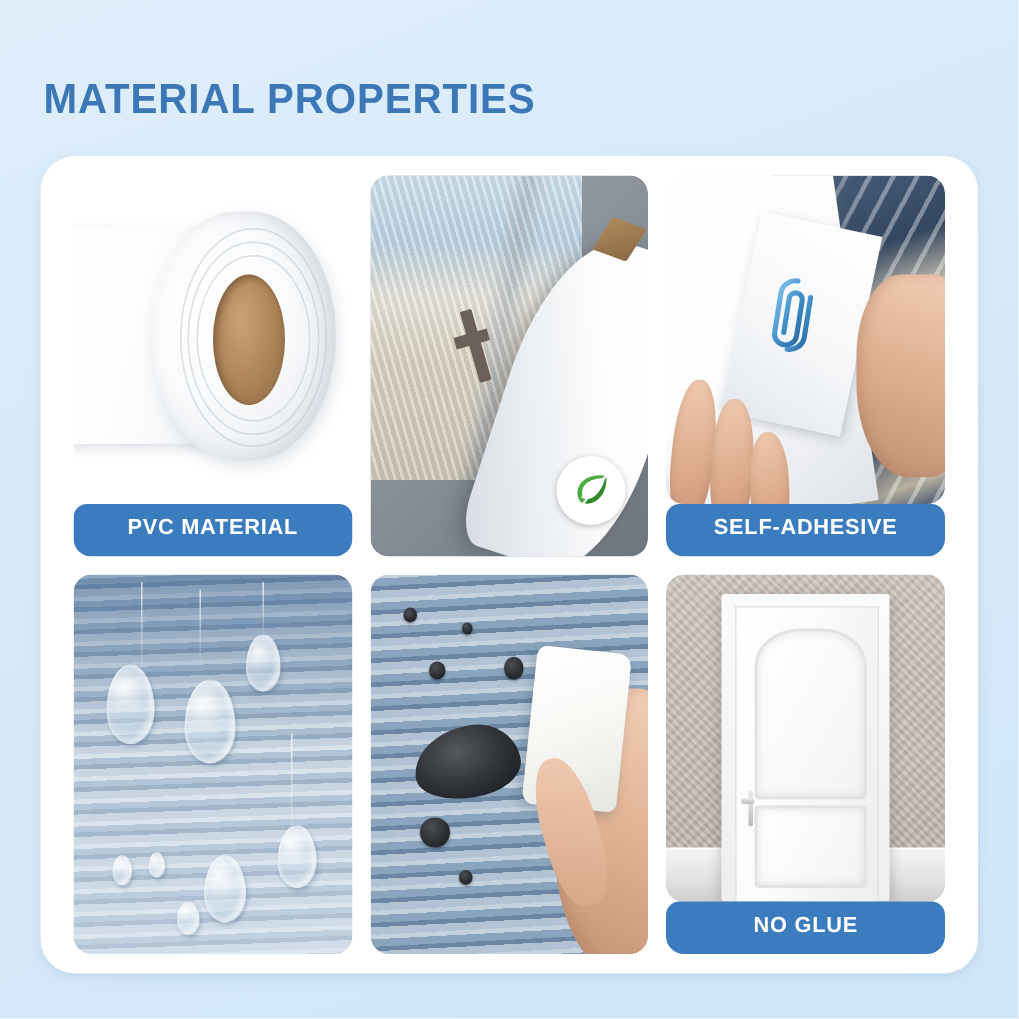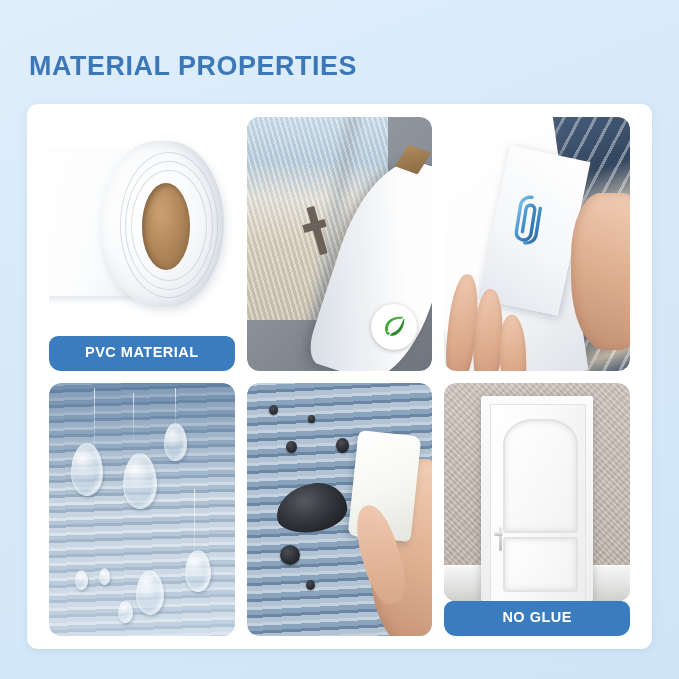--- a/index.html
+++ b/index.html
@@ -53,21 +53,21 @@
   }
 
   
   .card {
     position: absolute;
     left: 27px;
     top: 104px;
     width: 625px;
     height: 545px;
     background: #ffffff;
-    border-radius: 11px;
+    border-radius: 23px;
     box-shadow: 0 2px 7px rgba(120,150,180,0.18);
   }
   .grid {
     position: absolute;
     left: 22px;
     top: 13px;
     width: 581px;
     height: 519px;
     display: grid;
     grid-template-columns: repeat(3, 1fr);
@@ -461,20 +461,21 @@
             </defs>
             <path d="M17 4c-5.5 0-10 4.3-10 9.6v26.8c0 3.9 3.3 7.1 7.4 7.1s7.4-3.2 7.4-7.1V16.2c0-2.3-2-4.2-4.4-4.2s-4.4 1.9-4.4 4.2v23.2" fill="none" stroke="url(#clipgrad)" stroke-width="3.4" stroke-linecap="round"></path>
             <path d="M27 13.6v26.8c0 5.3-4.5 9.6-10 9.6" fill="none" stroke="url(#clipgrad)" stroke-width="3.4" stroke-linecap="round"></path>
           </svg>
         </div>
         <div class="hand-r"></div>
         <div class="finger f1"></div>
         <div class="finger f2"></div>
         <div class="finger f3"></div>
       </div>
+      <div class="label">SELF-ADHESIVE</div>
     </div>
 
     <div class="tile t4">
       <div class="tile-img">
         <div class="wood-wash"></div>
         <div class="trail" style="left:24%;top:2%;height:26%"></div>
         <div class="trail" style="left:45%;top:4%;height:20%"></div>
         <div class="trail" style="left:68%;top:2%;height:16%"></div>
         <div class="trail" style="left:78%;top:42%;height:30%"></div>
         <div class="drop" style="left:12%;top:24%;width:16%;height:20%"></div>

